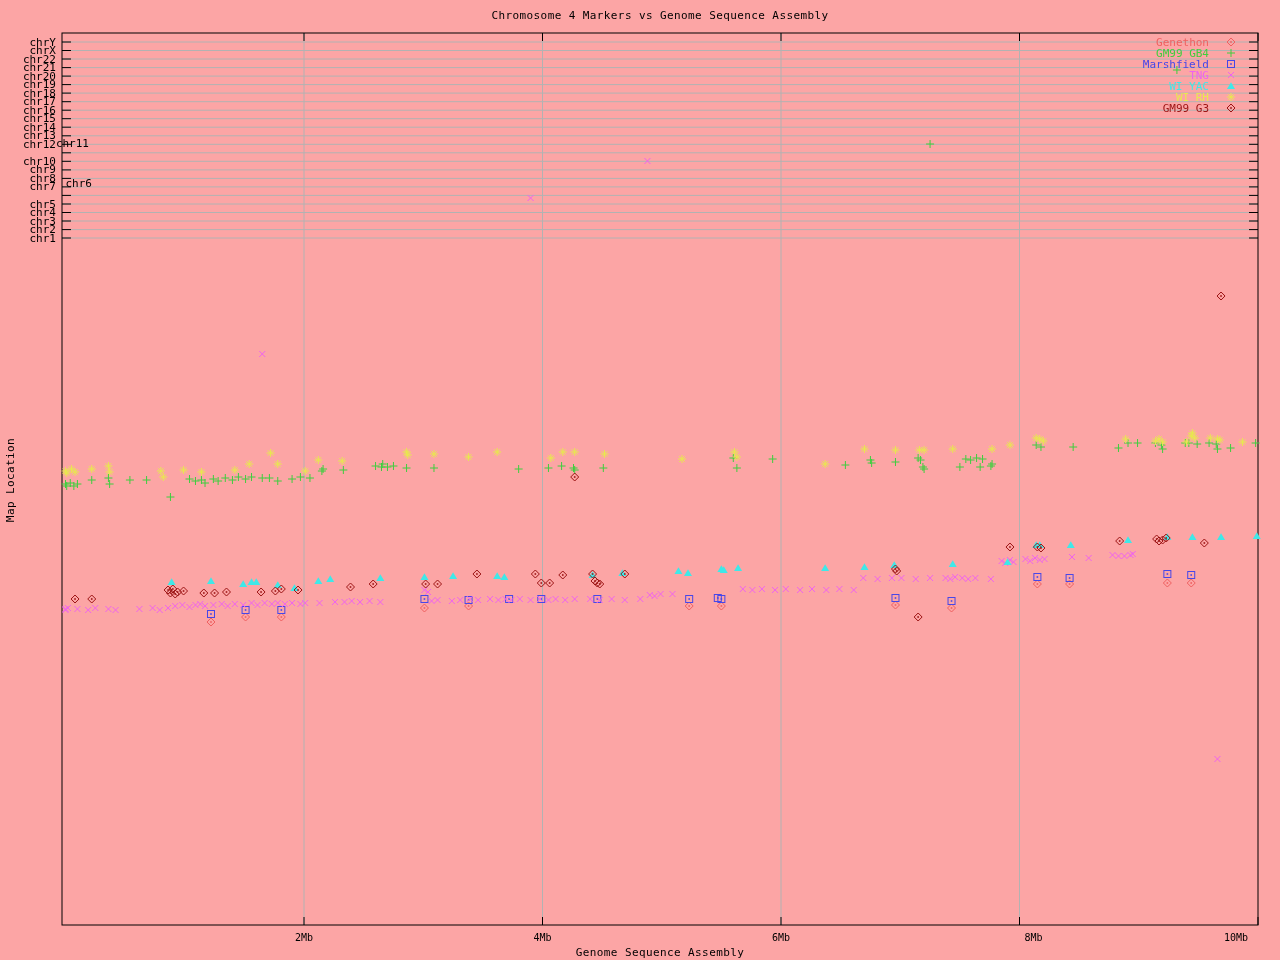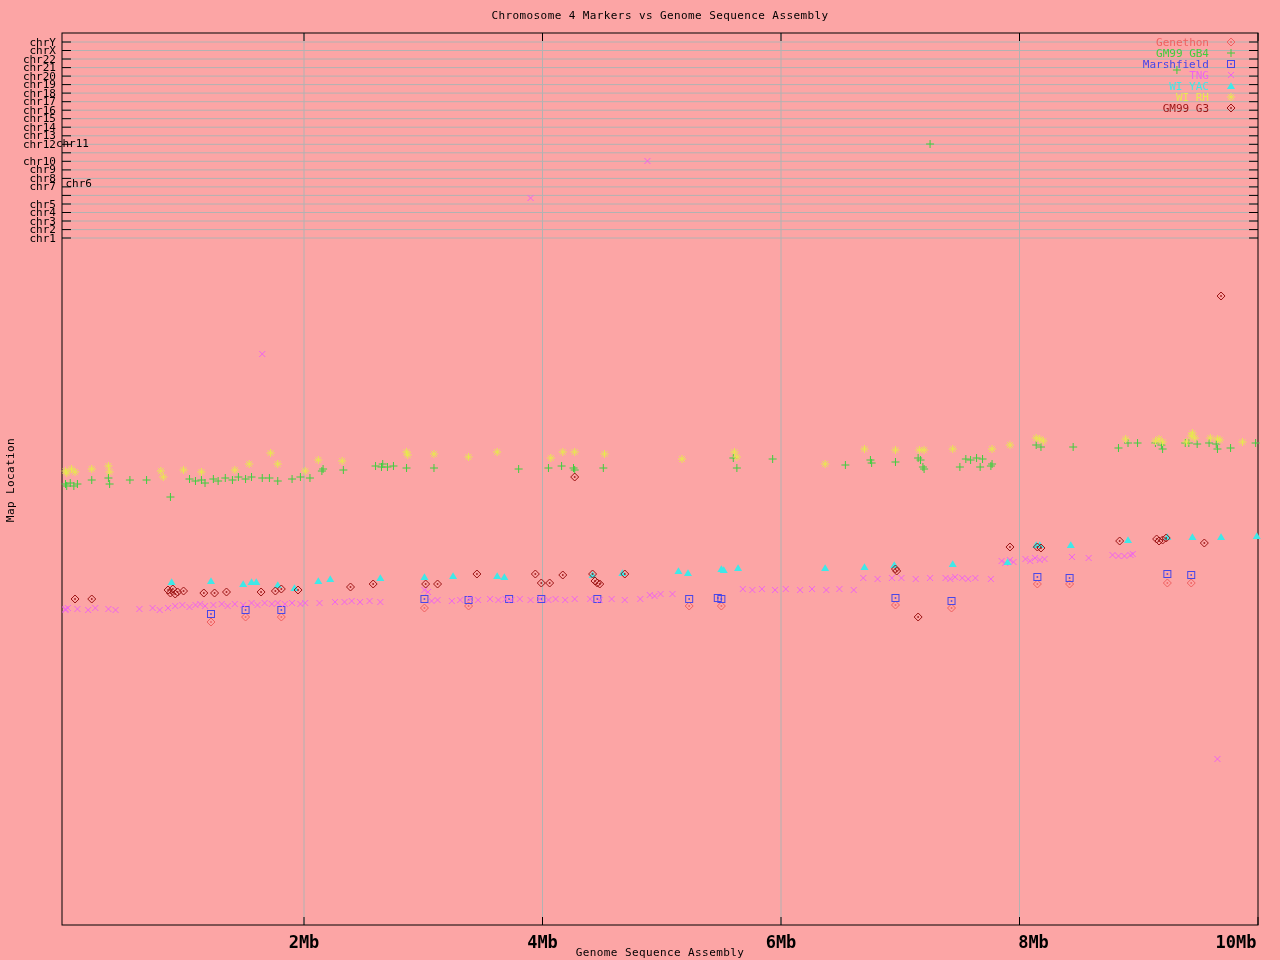--- a/index.html
+++ b/index.html
@@ -6,22 +6,22 @@
   .page{position:relative;width:1280px;height:960px;background:#fca5a5;overflow:hidden;
         font-family:"DejaVu Sans Mono",monospace;color:#000;}
   .chart-title{position:absolute;left:62px;top:9px;width:1196px;text-align:center;
                font-size:11px;letter-spacing:0.4px;white-space:nowrap;}
   .x-axis-label{position:absolute;left:62px;top:946px;width:1196px;text-align:center;
                 font-size:11px;letter-spacing:0.4px;white-space:nowrap;}
   .y-axis-label{position:absolute;left:10px;top:480px;font-size:11px;letter-spacing:0.4px;
                 white-space:nowrap;transform:translate(-50%,-50%) rotate(-90deg);}
   .chrom-label{position:absolute;left:0;width:56px;text-align:right;font-size:11px;
                line-height:9px;height:9px;white-space:nowrap;}
-  .x-tick-label{position:absolute;top:932px;font-size:17px;white-space:nowrap;
-                transform:translateX(-50%);font-weight:bold;}
+  .x-tick-label{position:absolute;top:932px;font-size:10px;white-space:nowrap;
+                transform:translateX(-50%);}
   svg text{font-family:"DejaVu Sans Mono",monospace;font-size:11px;}
 </style>
 </head>
 <body>
 
 <div class="page">
   <div class="chart-title">Chromosome 4 Markers vs Genome Sequence Assembly</div>
   <div class="y-axis-label">Map Location</div>
   <div class="x-axis-label">Genome Sequence Assembly</div>
   <svg id="plot-svg" width="1280" height="960" viewBox="0 0 1280 960" style="position:absolute;left:0;top:0;">

